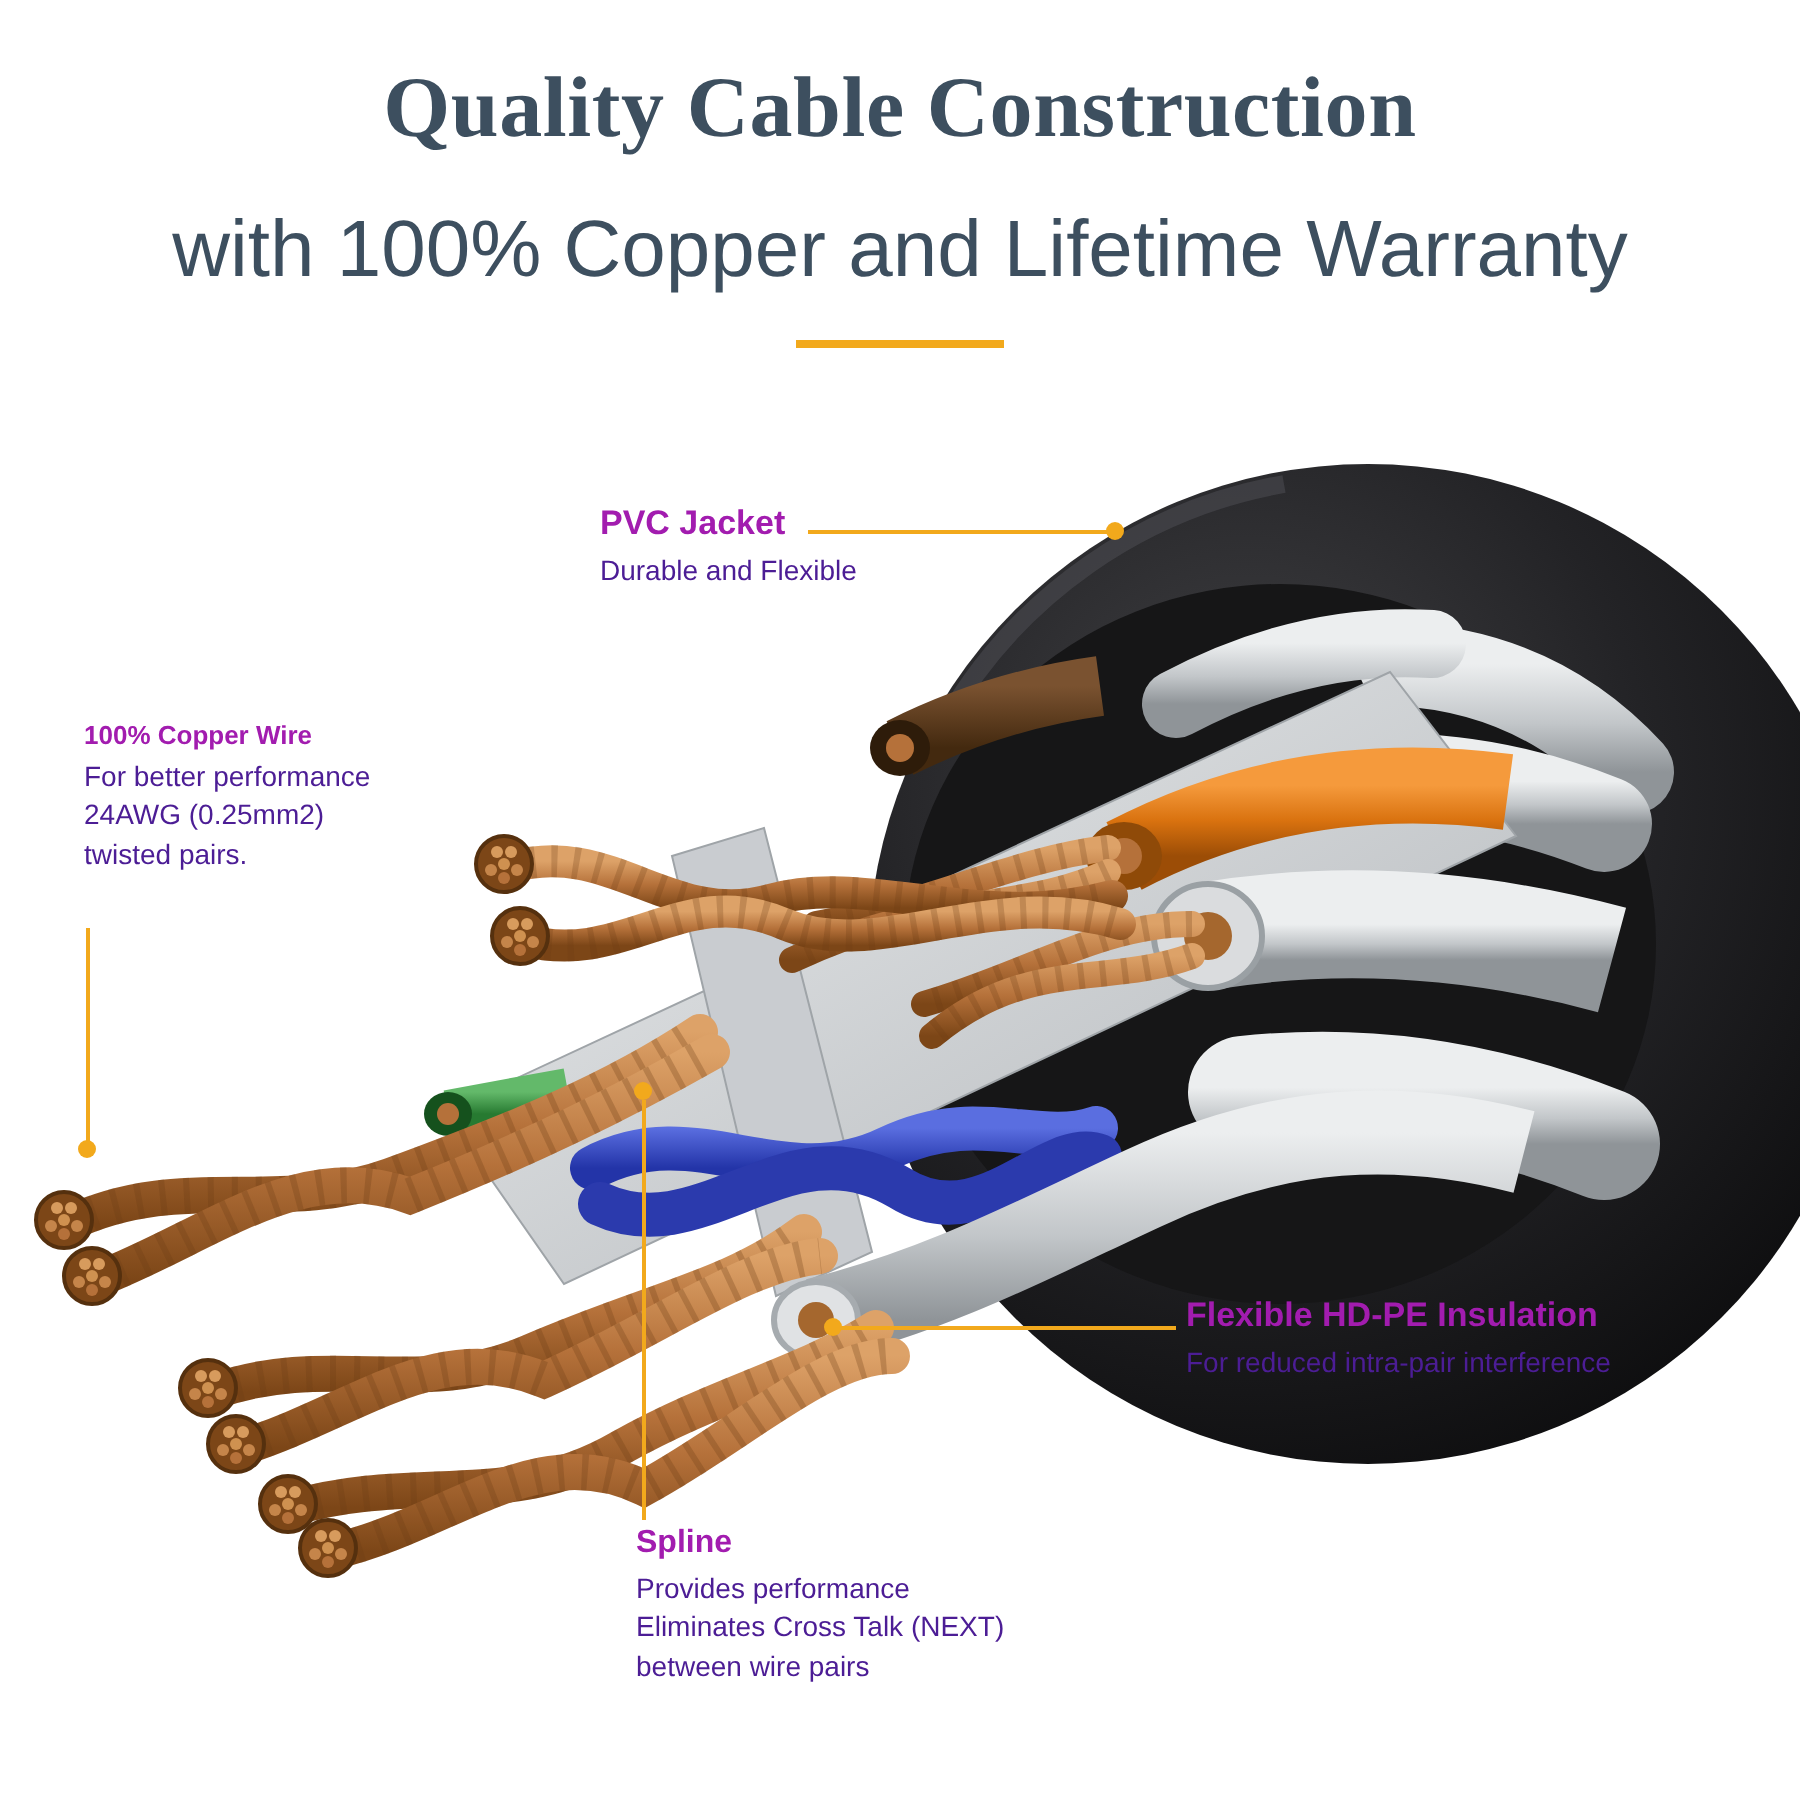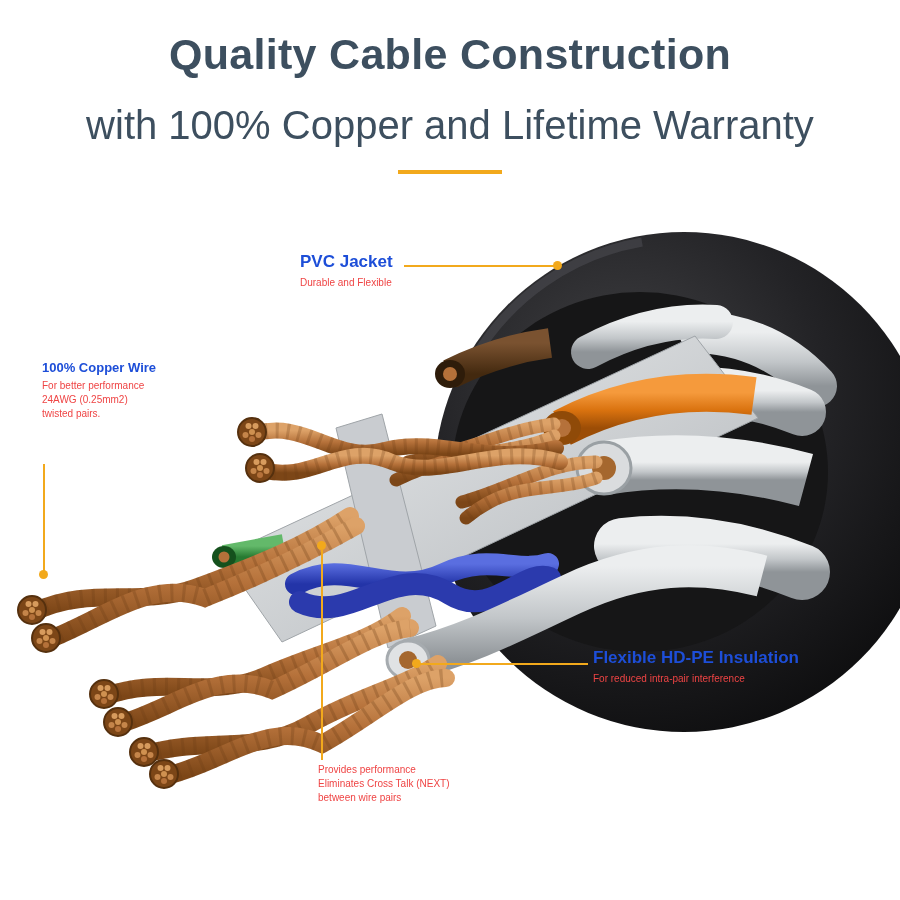--- a/index.html
+++ b/index.html
@@ -7,31 +7,31 @@
   body {
     background: #ffffff;
     font-family: "Liberation Sans", sans-serif;
     position: relative;
     overflow: hidden;
   }
   .stage { position: relative; width: 900px; height: 900px; background: #fff; }
 
   
   .header { position: absolute; top: 30px; left: 0; width: 100%; text-align: center; color: #3d4f5f; }
-  .title1 { font-size: 43px; font-weight: 700; letter-spacing: 0.3px; }
+  .title1 { font-size: 43px; font-weight: 700; letter-spacing: 0.3px; font-family: Liberation Serif, serif; }
   .title2 { font-size: 40px; font-weight: 400; margin-top: 24px; }
   .underline { width: 104px; height: 4px; background: #f2a91c; margin: 22px auto 0 auto; }
 
   
   .illustration { position: absolute; left: 0; top: 0; width: 900px; height: 900px; }
 
   
   .callout { position: absolute; z-index: 5; }
-  .callout .co-label { font-size: 17px; font-weight: 700; color: #1d4ed8; margin-bottom: 4px; }
-  .callout .co-line { font-size: 10px; color: #ef4444; line-height: 1.38; }
+  .callout .co-label { font-size: 17px; font-weight: 700; color: #a21caf; margin-bottom: 4px; }
+  .callout .co-line { font-size: 14px; color: #4c1d95; line-height: 1.38; }
 
   
   .leader { position: absolute; background: #f2a91c; z-index: 4; }
   .leader.h { height: 2px; }
   .leader.v { width: 2px; }
   .dot { position: absolute; width: 9px; height: 9px; border-radius: 50%; background: #f2a91c; z-index: 4; }
 </style>
 </head>
 <body>
 
@@ -215,20 +215,21 @@
   <div class="dot" style="left:39px; top:570px;"></div>
 
   <div class="callout" style="left:593px; top:648px;">
     <div class="co-label">Flexible HD-PE Insulation</div>
     <div class="co-line">For reduced intra-pair interference</div>
   </div>
   <div class="leader h" style="left:420px; top:663px; width:168px;"></div>
   <div class="dot" style="left:412px; top:659px;"></div>
 
   <div class="callout" style="left:318px; top:763px; width:210px;">
+    <div class="co-label" style="font-size:16px;">Spline</div>
     <div class="co-line">Provides performance</div>
     <div class="co-line">Eliminates Cross Talk (NEXT)</div>
     <div class="co-line">between wire pairs</div>
   </div>
   <div class="leader v" style="left:321px; top:550px; height:210px;"></div>
   <div class="dot" style="left:317px; top:541px;"></div>
 
 </div>
 
 </body></html>

